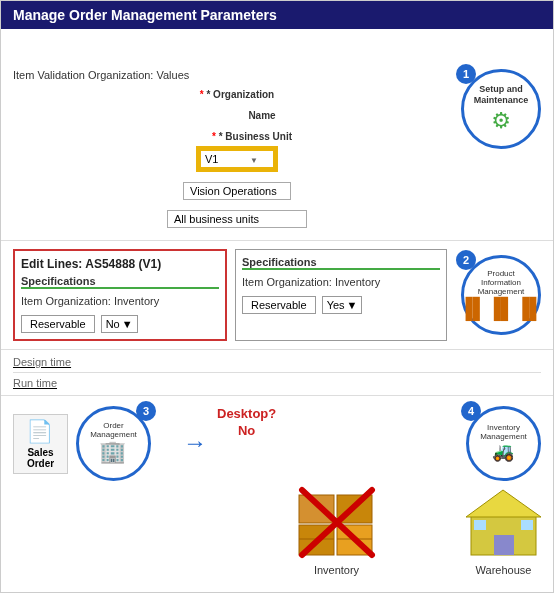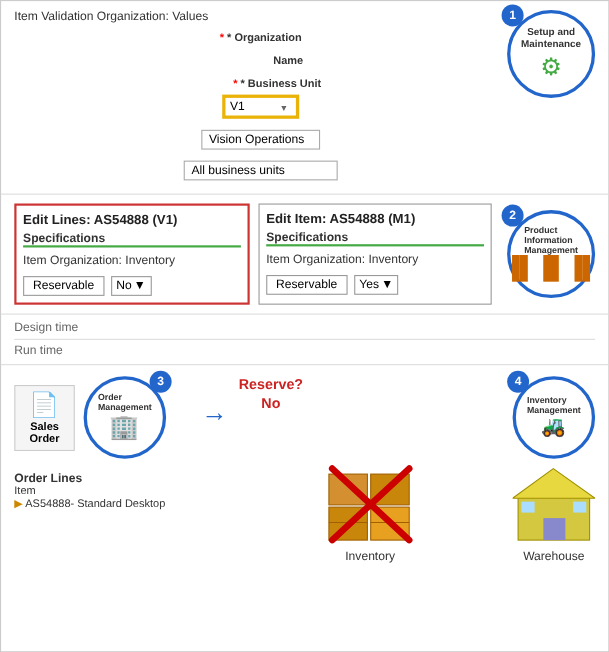--- a/index.html
+++ b/index.html
@@ -23,20 +23,21 @@
       color: white;
       padding: 6px 12px;
       font-size: 14px;
       font-weight: bold;
     }
     .top-section {
       padding: 8px 12px;
       border-bottom: 1px solid #ddd;
       display: flex;
       align-items: flex-start;
+      margin-top: 32px;
     }
     .top-left { flex: 1; }
     .top-right {
       display: flex;
       align-items: center;
       justify-content: center;
     }
     .subtitle {
       font-size: 11px;
       color: #333;
@@ -59,24 +60,24 @@
       color: #333;
       font-weight: bold;
     }
     .required::before {
       content: '* ';
       color: red;
     }
     .input-with-dropdown {
       display: flex;
       align-items: flex-end;
-      border: 3px solid #eab308;
+      border: 5px solid #eab308;
       background: white;
       padding: 2px 4px;
-      width: 70px;
+      width: 82px;
     }
     .input-with-dropdown input {
       border: none;
       outline: none;
       width: 45px;
       font-size: 11px;
     }
     .dropdown-arrow {
       font-size: 8px;
       color: #666;
@@ -185,20 +186,21 @@
       font-size: 11px;
       background: white;
       display: flex;
       align-items: center;
       gap: 2px;
     }
     
     .design-runtime {
       padding: 6px 12px;
       border-bottom: 1px solid #ddd;
+      text-decoration: underline;
     }
     .design-time {
       color: #666;
       font-size: 11px;
       padding-bottom: 4px;
       border-bottom: 1px solid #ddd;
       margin-bottom: 4px;
     }
     .run-time {
       color: #666;
@@ -356,34 +358,38 @@
       background: white;
       position: relative;
     }
     .barcode-icon {
       font-size: 20px;
       color: #cc6600;
     }
     
     .circle-label-sm {
       font-size: 8px;
-      font-weight: bold;
-      color: #333;
+      font-weight: normal;
+      color: #333;
+      text-align: center;
       line-height: 1.1;
     }
     .forklift-icon {
       font-size: 18px;
       color: #2244aa;
     }
   </style>
 </head>
 <body>
 
 <div class="main-container">
 
+  <div class="title-bar">
+    <span>Manage Order Management Parameters</span>
+  </div>
 
   <div class="top-section">
     <div class="top-left">
       <div class="subtitle">Item Validation Organization: Values</div>
       <div class="form-row">
         <div class="form-field">
           <div class="field-label required">* Organization</div>
         </div>
         <div class="form-field" style="margin-left: 50px;">
           <div class="field-label">Name</div>
@@ -422,21 +428,20 @@
       <div class="reservable-row">
         <div class="reservable-btn">Reservable</div>
         <div class="reservable-select">
           <span>No</span>
           <span>▼</span>
         </div>
       </div>
     </div>
 
     <div class="edit-item-card">
-      <div class="edit-item-title">Edit Item: AS54888 (M1)</div>
       <div class="specs-label">Specifications</div>
       <div class="org-text">Item Organization: Inventory</div>
       <div class="reservable-row">
         <div class="reservable-btn">Reservable</div>
         <div class="reservable-select">
           <span>Yes</span>
           <span>▼</span>
         </div>
       </div>
     </div>
@@ -469,38 +474,30 @@
         </div>
         <div class="order-mgmt-circle">
           <div class="circle-number-3">3</div>
           <div class="circle-label-sm">
             <span>Order</span><br>
             <span>Management</span>
           </div>
           <div style="font-size:22px;">🏢</div>
         </div>
       </div>
-      <div class="order-lines-section">
-        <div class="order-lines-title">Order Lines</div>
-        <div class="item-text">Item</div>
-        <div class="item-text">
-          <span class="item-icon">▶</span>
-          <span>AS54888- Standard Desktop</span>
-        </div>
-      </div>
     </div>
 
     <div class="arrow-section">
       <div class="arrow">→</div>
     </div>
 
     <div class="right-panel">
       <div style="display:flex; justify-content:space-between; align-items:flex-start; margin-bottom:4px;">
         <div class="reserve-text">
-          <div>Reserve?</div>
+          <div>Desktop?</div>
           <div>No</div>
         </div>
         <div class="inventory-mgmt-circle">
           <div class="circle-number">4</div>
           <div class="circle-label-sm">
             <span>Inventory</span><br>
             <span>Management</span>
           </div>
           <div class="forklift-icon">🚜</div>
         </div>

